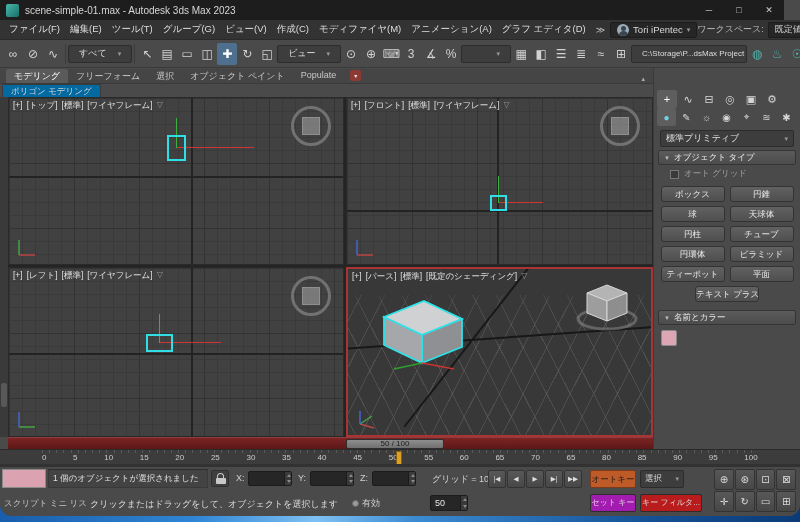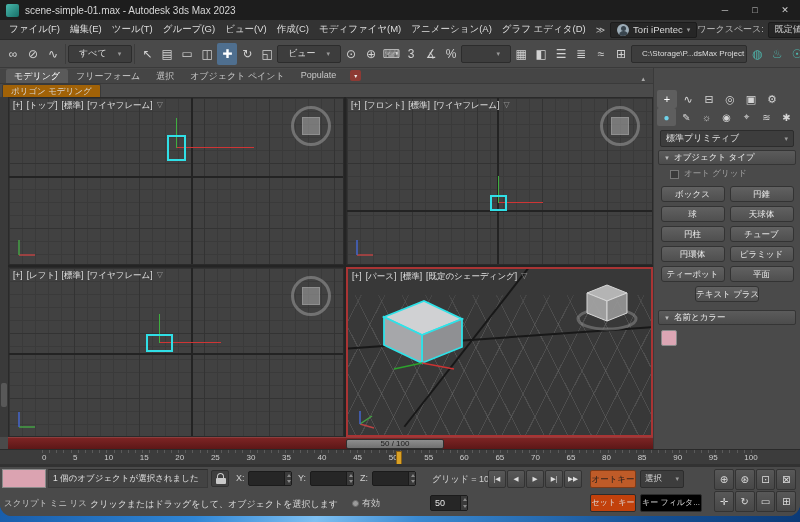--- a/index.html
+++ b/index.html
@@ -1,20 +1,20 @@
 <!DOCTYPE html>
 <html><head>
 <meta charset="utf-8">
 <style>
 *{box-sizing:border-box;margin:0;padding:0}
 html,body{width:800px;height:522px;overflow:hidden}
 body{background:linear-gradient(112deg,#0d4187 0%,#1a60ae 22%,#2f86d6 40%,#7ec0f2 52%,#3a8ad2 62%,#155094 85%,#0b3a77 100%);font-family:"Liberation Sans","DejaVu Sans",sans-serif}
 .app{position:absolute;left:0;top:0;width:800px;height:516px;background:#4a4a4a;border-radius:0 0 12px 12px;overflow:hidden;color:#d8d8d8}
 
-.titlebar{position:absolute;top:0;left:0;right:0;height:20px;background:#1d1d1d;display:flex;align-items:center}
+.titlebar{position:absolute;top:0;left:0;right:16px;height:20px;background:#1d1d1d;display:flex;align-items:center}
 .app-icon{width:13px;height:13px;margin:0 6px;border-radius:2px;background:linear-gradient(135deg,#49b8ac,#176f68);flex:0 0 auto}
 .title{font-size:10px;color:#d6d6d6;white-space:nowrap}
 .win-controls{margin-left:auto;display:flex;height:100%}
 .win-btn{width:30px;height:100%;display:flex;align-items:center;justify-content:center;font-size:9px;color:#cccccc}
 
 .menubar{position:absolute;top:20px;left:0;right:0;height:20px;background:#333333;display:flex;align-items:center;padding-left:4px;border-bottom:1px solid #2a2a2a;overflow:hidden}
 .menus{display:flex;align-items:center}
 .menus [data-name="menu-item"]{padding:0 5px;font-size:9.5px;color:#dddddd;white-space:nowrap}
 .menu-overflow{font-size:9px;color:#bbbbbb;padding:0 5px}
 .menu-spacer{flex:1}
@@ -35,21 +35,21 @@
 .tdrop.path{width:116px;font-size:8px;overflow:hidden}
 .tdrop.namedsel{width:50px;justify-content:flex-end}
 .t-overflow{font-size:9px;color:#bbbbbb;padding:0 3px}
 
 .ribbonbar{position:absolute;top:69px;left:0;width:653px;height:15px;background:#454545;display:flex;align-items:flex-end;padding-left:6px;border-bottom:1px solid #3a3a3a}
 .ribbon-tabs{display:flex;align-items:flex-end}
 .ribbon-tabs [data-name="ribbon-tab"]{font-size:9px;color:#c8c8c8;padding:1px 8px;height:14px;white-space:nowrap}
 .ribbon-tabs [data-name="ribbon-tab"]:first-child{background:#5a5a5a;color:#ffffff;border-radius:2px 2px 0 0}
 .ribbon-config{width:11px;height:11px;background:#8d3a34;border-radius:2px;color:#eeeeee;font-size:6px;display:flex;align-items:center;justify-content:center;margin:0 0 2px 6px;flex:0 0 auto}
 .ribbon-min{margin-left:auto;margin-right:8px;font-size:7px;color:#aaaaaa}
-.subtab{position:absolute;top:84px;left:2px;height:13px;background:#a16207;border:1px solid #3a3a3a;border-bottom:none;border-radius:2px 2px 0 0;font-size:8.5px;color:#d6d6d6;padding:0 8px;line-height:12px;white-space:nowrap}
+.subtab{position:absolute;top:84px;left:2px;height:13px;background:#0369a1;border:1px solid #3a3a3a;border-bottom:none;border-radius:2px 2px 0 0;font-size:8.5px;color:#d6d6d6;padding:0 8px;line-height:12px;white-space:nowrap}
 
 .leftstrip{position:absolute;left:0;top:97px;width:8px;height:340px;background:#3a3a3a}
 .leftstrip .thumb{position:absolute;left:1px;top:286px;width:6px;height:24px;background:#585858;border-radius:2px}
 
 .viewports{position:absolute;left:8px;top:97px;width:645px;height:340px;background:#242424}
 .vp{position:absolute;background-color:#414141;border:1px solid #2a2a2a;overflow:hidden}
 .grid-bg{background-image:linear-gradient(#333333 1px,transparent 1px),linear-gradient(90deg,#333333 1px,transparent 1px),linear-gradient(#3a3a3a 1px,transparent 1px),linear-gradient(90deg,#3a3a3a 1px,transparent 1px);background-size:65px 65px,65px 65px,13px 13px,13px 13px}
 #vp-top{left:0;top:0;width:336px;height:168px}
 #vp-front{left:338px;top:0;width:307px;height:168px}
 #vp-left{left:0;top:170px;width:336px;height:170px}
@@ -100,22 +100,22 @@
 .pb-btn{width:18px;height:18px;background:linear-gradient(#585858,#474747);border:1px solid #333333;border-radius:2px;font-size:6.5px;color:#dddddd;display:flex;align-items:center;justify-content:center}
 .autokey{position:absolute;left:590px;top:3px;width:46px;height:18px;background:#bf5b28;border:1px solid #7d3a17;border-radius:2px;font-size:8.5px;color:#1c1c1c;text-align:center;line-height:16px;white-space:nowrap;overflow:hidden}
 .sel-drop{position:absolute;left:640px;top:3px;width:44px;height:18px;background:#3d3d3d;border:1px solid #2c2c2c;border-radius:2px;font-size:8.5px;color:#dddddd;display:flex;align-items:center;justify-content:space-between;padding:0 4px;white-space:nowrap}
 .navgrid{position:absolute;right:4px;top:2px;width:82px;display:grid;grid-template-columns:repeat(4,1fr);grid-auto-rows:21px;gap:1px;z-index:2}
 .nav-btn{background:linear-gradient(#585858,#474747);border:1px solid #333333;border-radius:2px;font-size:10px;color:#dddddd;display:flex;align-items:center;justify-content:center}
 .listener-label{position:absolute;left:4px;top:7px;font-size:8.5px;color:#c6c6c6;white-space:nowrap}
 .prompt-text{position:absolute;left:90px;top:7px;font-size:9px;color:#dddddd;white-space:nowrap}
 .enabled{position:absolute;left:352px;top:6px;font-size:9px;color:#cfcfcf;display:flex;align-items:center;gap:3px}
 .enabled .dot{width:7px;height:7px;border-radius:50%;background:#9a9a9a;border:1px solid #6a6a6a}
 .frame-field{position:absolute;left:430px;top:4px;width:38px;height:16px;background:#262626;border:1px solid #1b1b1b;border-radius:2px;font-size:9px;color:#e6e6e6;line-height:14px;padding:0 10px 0 4px}
-.setkey{position:absolute;left:590px;top:3px;width:46px;height:18px;background:#c2410c;border:1px solid #2c2c2c;border-radius:2px;font-size:8px;color:#dddddd;text-align:center;line-height:16px;white-space:nowrap;overflow:hidden}
-.keyfilter{position:absolute;left:640px;top:3px;width:62px;height:18px;background:#000000;border:1px solid #2c2c2c;border-radius:2px;font-size:8px;color:#dddddd;text-align:center;line-height:16px;white-space:nowrap;overflow:hidden}
+.setkey{position:absolute;left:590px;top:3px;width:46px;height:18px;background:#a21caf;border:1px solid #2c2c2c;border-radius:2px;font-size:8px;color:#dddddd;text-align:center;line-height:16px;white-space:nowrap;overflow:hidden}
+.keyfilter{position:absolute;left:640px;top:3px;width:62px;height:18px;background:#b91c1c;border:1px solid #2c2c2c;border-radius:2px;font-size:8px;color:#dddddd;text-align:center;line-height:16px;white-space:nowrap;overflow:hidden}
 
 .cmdpanel{position:absolute;left:653px;top:68px;width:147px;height:381px;background:#4a4a4a;border-left:1px solid #3a3a3a;padding-top:22px}
 .cmd-tabs,.cmd-cats{display:flex;height:18px;padding:0 3px;gap:1px;align-items:center}
 .cmd-tab{width:20px;height:18px;display:flex;align-items:center;justify-content:center;font-size:11px;color:#d5d5d5}
 .cmd-cat{width:19px;height:18px;display:flex;align-items:center;justify-content:center;font-size:10px;color:#d5d5d5}
 .cmd-tab.active,.cmd-cat.active{background:#5e5e5e;border-radius:2px;color:#ffffff}
 .cmd-cat.active{color:#6fd3ea}
 .cmd-drop{margin:4px 6px 2px;height:17px;background:#3d3d3d;border:1px solid #2c2c2c;border-radius:2px;display:flex;align-items:center;justify-content:space-between;padding:0 5px;font-size:9px;color:#e0e0e0;white-space:nowrap}
 .rollout{margin:3px 4px 0;height:15px;background:linear-gradient(#5b5b5b,#4c4c4c);border:1px solid #353535;border-radius:2px;display:flex;align-items:center;gap:4px;padding:0 5px;font-size:8.5px;color:#ececec;white-space:nowrap}
 .rollout .tri{font-size:6px;color:#bbbbbb}

